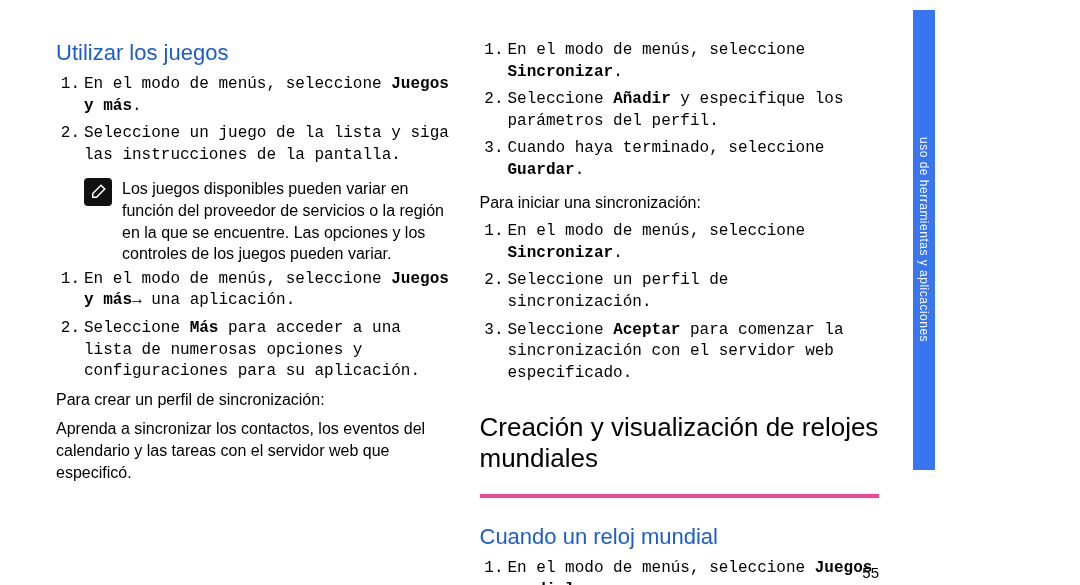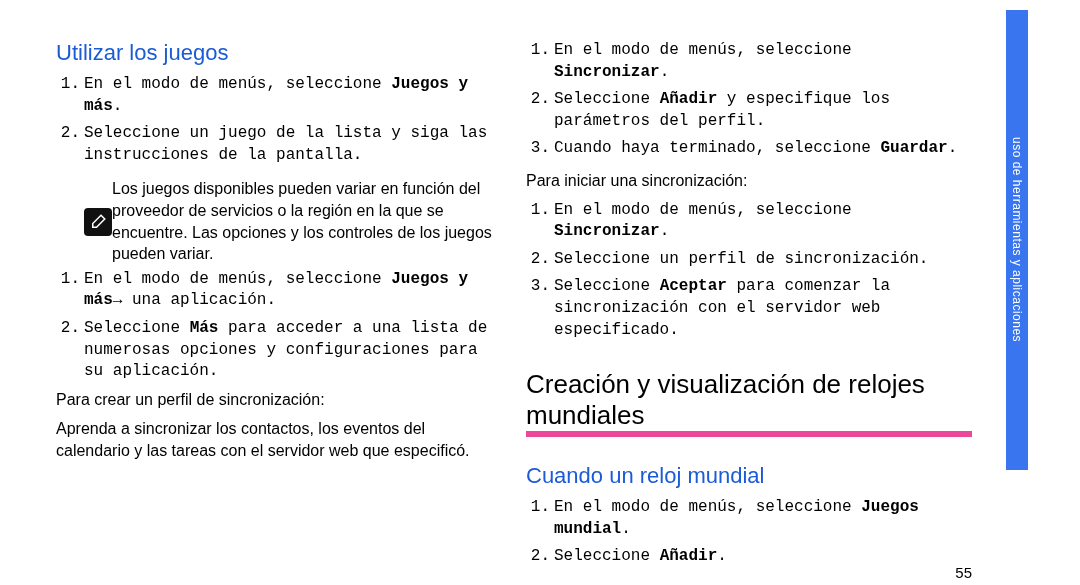--- a/index.html
+++ b/index.html
@@ -1,19 +1,19 @@
 <!DOCTYPE html>
 <html><head>
 <meta charset="utf-8">
 <style>
   * { box-sizing: border-box; margin: 0; padding: 0; }
   html, body { width: 1080px; height: 585px; background: #fff; font-family: Arial, Helvetica, sans-serif; color: #000; }
   .page {
     position: relative;
-    width: 1028px;
+    width: 935px;
     height: 585px;
     padding: 28px 56px 0 56px;
     display: flex;
     gap: 24px;
   }
   .col {
     flex: 1 1 0;
     display: flex;
     flex-direction: column;
   }
@@ -21,22 +21,22 @@
     color: #1b5bd6;
     font-size: 22px;
     font-weight: 400;
     margin-top: 12px;
     margin-bottom: 8px;
   }
   .h-sec {
     font-size: 26px;
     font-weight: 400;
     color: #000;
-    padding-bottom: 0;
-    border-bottom: 6px solid #ec4899;
+    padding-bottom: 20px;
+    border-bottom: 4px solid #ec4899;
     margin-top: 22px;
     margin-bottom: 14px;
   }
   .body-p {
     font-size: 16px;
     line-height: 1.35;
     margin-bottom: 8px;
   }
   ol.num {
     list-style: none;
@@ -54,21 +54,22 @@
   ol.num > li::before {
     content: counter(item) ".";
     position: absolute;
     left: -28px;
     width: 24px;
     text-align: right;
   }
   .bold { font-weight: 700; }
   .note {
     display: flex;
-    align-items: center;
+    align-items: flex-start;
+    gap: 10px;
     padding-left: 28px;
     margin-top: 6px;
     margin-bottom: 4px;
   }
   .note-icon {
     width: 28px;
     height: 28px;
     flex: 0 0 28px;
     border-radius: 4px;
     background: #111;

